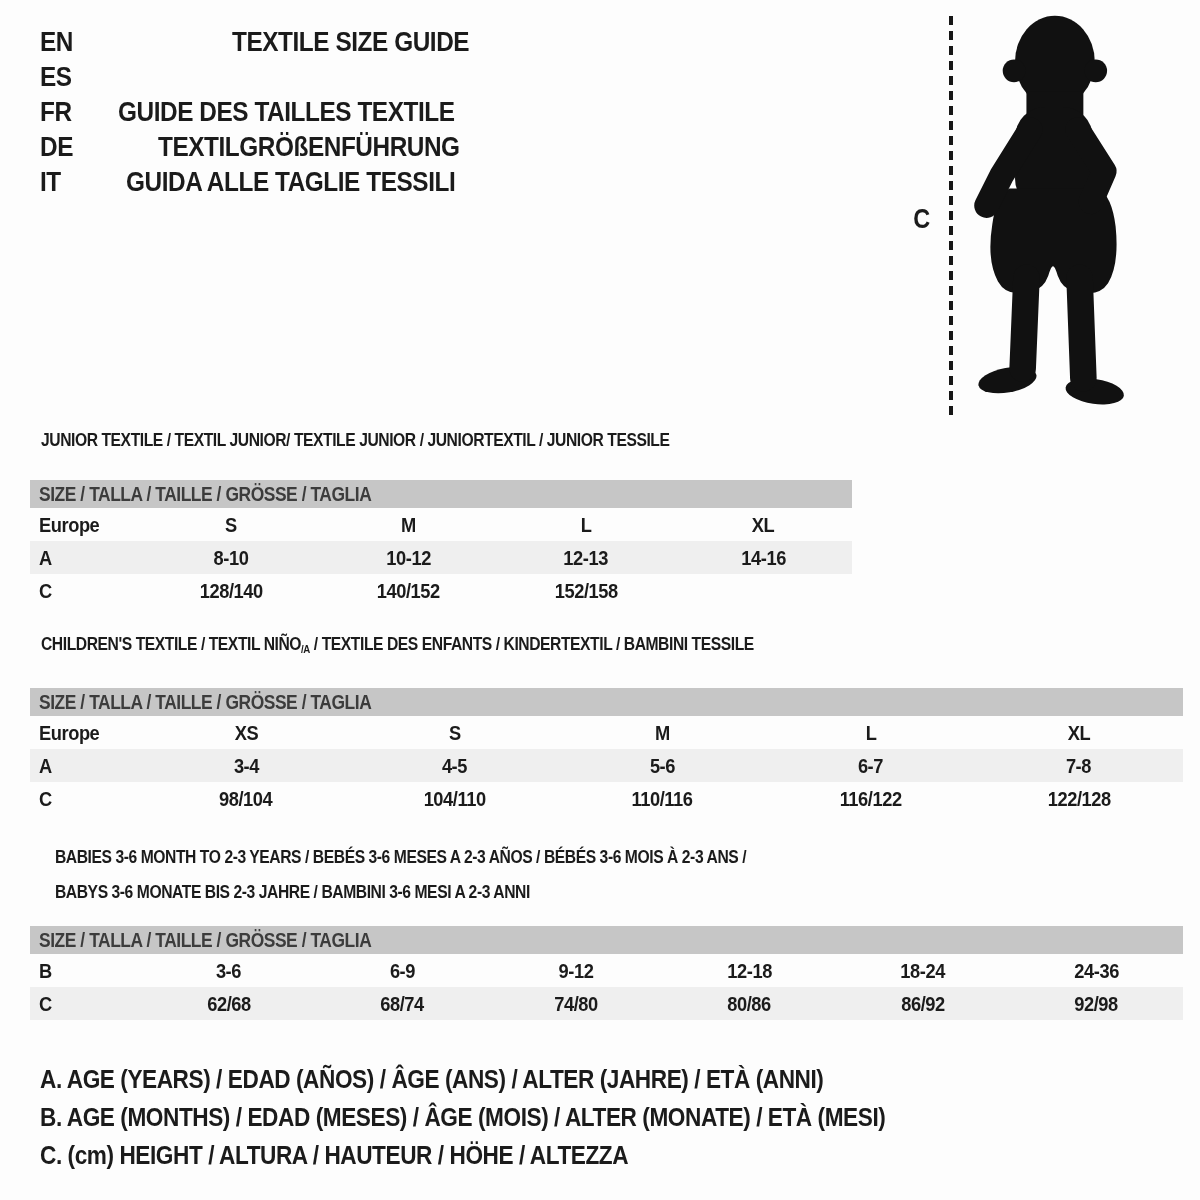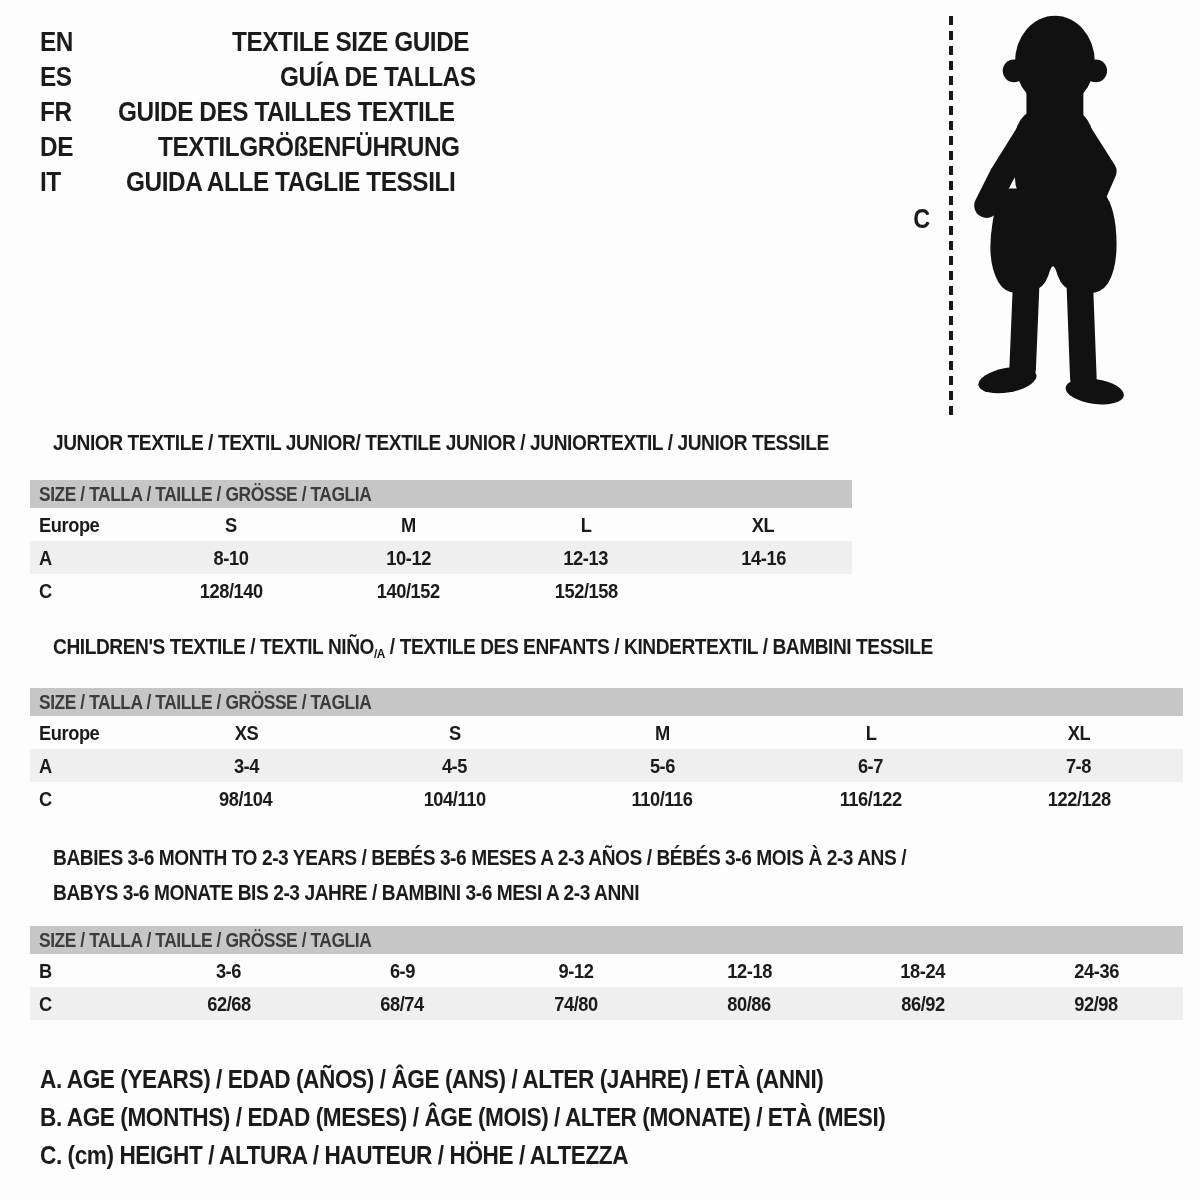--- a/index.html
+++ b/index.html
@@ -31,22 +31,22 @@
 
   
   #dash-line {
     position:absolute; left:949px; top:16px; width:4px; height:402px;
     background:repeating-linear-gradient(to bottom,#161616 0 9px,transparent 9px 15px);
   }
   #c-label { position:absolute; left:912px; top:204px; font-size:27px; }
   #toddler { position:absolute; left:958px; top:12px; width:190px; height:408px; }
 
   
-  .section-title { position:absolute; left:53px; font-size:22px; }
-  .section-title .line { display:block; line-height:35px; }
+  .section-title { position:absolute; left:41px; font-size:18px; }
+  .section-title .line { display:block; line-height:35px;margin-left:14px; }
 
   .sizetable { position:absolute; left:30px; }
   .size-bar {
     height:28px; background:#c6c6c6; color:#3c3c3c;
     font-size:20px; line-height:28px; padding-left:9px; 
   }
   .trow { display:grid; height:33px; font-size:21px; }
   .trow.shaded { background:#efefef; }
   .tcell { display:flex; align-items:center; justify-content:center; }
   .tcell.rowlabel { justify-content:flex-start; padding-left:9px; }
@@ -60,21 +60,20 @@
 </head>
 <body>
 
 <div id="header">
   <div class="lang-row">
     <div class="lang-code"><span class="cx left">EN</span></div>
     <div class="lang-title"><span class="cx left">TEXTILE SIZE GUIDE</span></div>
   </div>
   <div class="lang-row">
     <div class="lang-code"><span class="cx left">ES</span></div>
-    <div class="lang-title"><span class="cx left">GUÍA DE TALLAS</span></div>
   </div>
   <div class="lang-row">
     <div class="lang-code"><span class="cx left">FR</span></div>
     <div class="lang-title"><span class="cx left">GUIDE DES TAILLES TEXTILE</span></div>
   </div>
   <div class="lang-row">
     <div class="lang-code"><span class="cx left">DE</span></div>
     <div class="lang-title"><span class="cx left">TEXTILGRÖßENFÜHRUNG</span></div>
   </div>
   <div class="lang-row">

